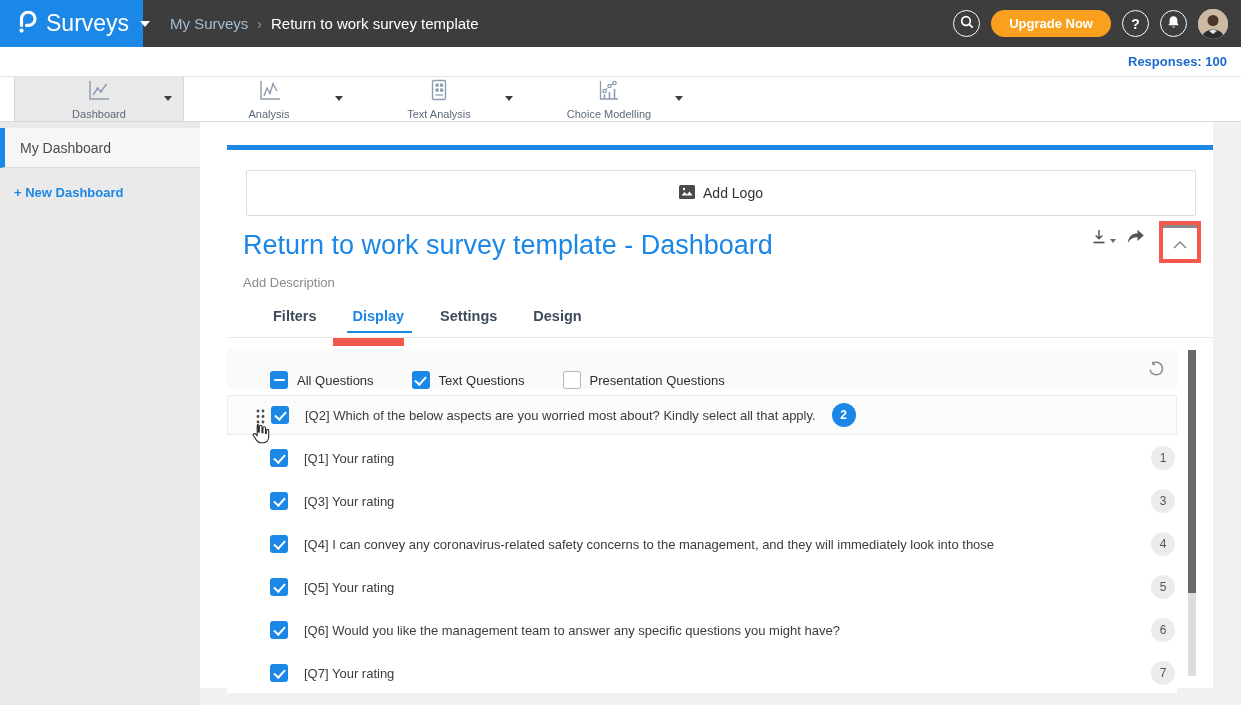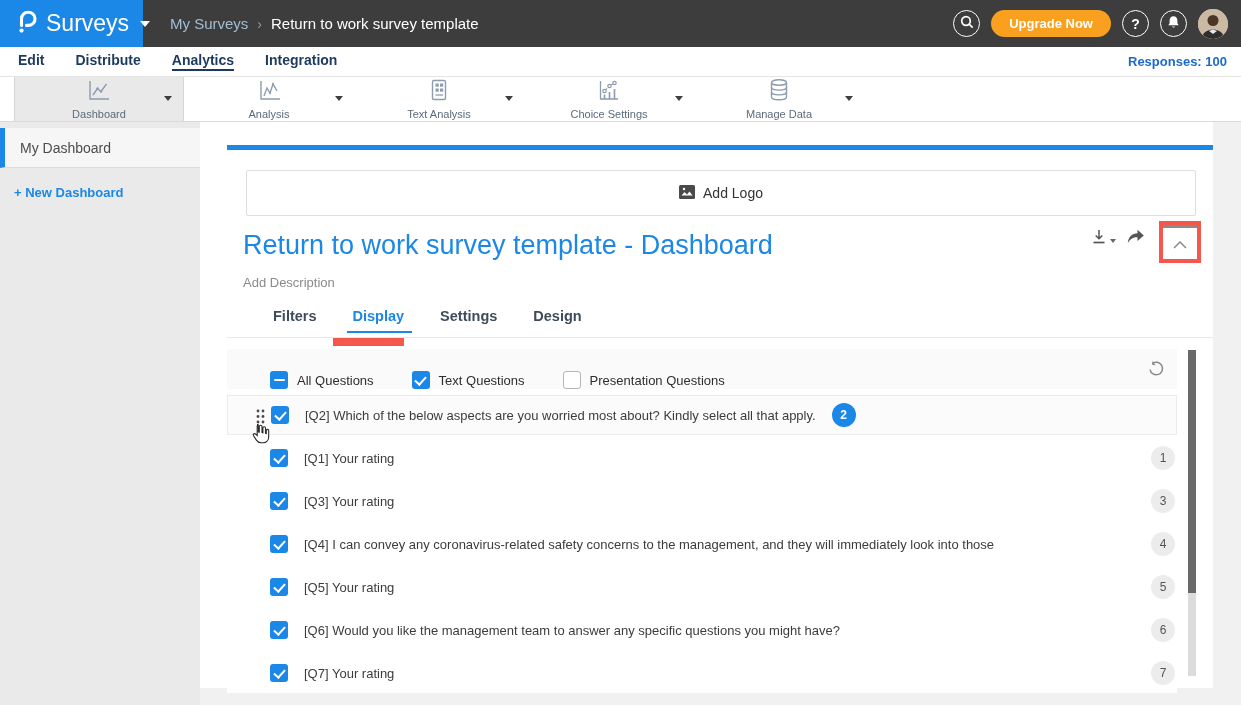--- a/index.html
+++ b/index.html
@@ -132,26 +132,20 @@
             <rect width="30" height="30" fill="#cbb9a4"></rect>
             <circle cx="15" cy="11.5" r="5.5" fill="#4a3526"></circle>
             <path d="M4 30c0-6 5-9.5 11-9.5S26 24 26 30z" fill="#2e2e2e"></path>
             <path d="M11 22l4 3 4-3-4-1.5z" fill="#e8e8e8"></path>
           </svg>
       </div>
     </div>
   </div>
 
   <div class="subnav">
-    <div class="subnav-items">
-      <span class="subnav-item">Edit</span>
-      <span class="subnav-item">Distribute</span>
-      <span class="subnav-item active">Analytics</span>
-      <span class="subnav-item">Integration</span>
-    </div>
     <span class="responses">Responses: 100</span>
   </div>
 
   <div class="toolbar">
     <div class="tool-cell active">
       <div class="tool-inner">
         <span>
           <svg width="27" height="25" viewBox="0 0 27 25">
               <path d="M5 3v18h19" stroke="#8d9cae" stroke-width="1.4" fill="none"></path>
               <path d="M8 17l4.5-6.5 3.5 3 5.5-7.5" stroke="#8d9cae" stroke-width="1.4" fill="none"></path>
@@ -198,34 +192,21 @@
         <span>
           <svg width="25" height="25" viewBox="0 0 25 25">
               <path d="M4.5 3v18h17.5" stroke="#8d9cae" stroke-width="1.3" fill="none"></path>
               <circle cx="8.5" cy="13" r="1.7" fill="none" stroke="#8d9cae" stroke-width="1.2"></circle>
               <circle cx="13.5" cy="8" r="1.7" fill="none" stroke="#8d9cae" stroke-width="1.2"></circle>
               <circle cx="18.5" cy="5" r="1.7" fill="none" stroke="#8d9cae" stroke-width="1.2"></circle>
               <path d="M9.7 11.8l2.6-2.6M15 7l2-1" stroke="#8d9cae" stroke-width="1.1" stroke-dasharray="2 1.6"></path>
               <path d="M8.5 21v-4.5M13.5 21v-7M18.5 21v-10" stroke="#8d9cae" stroke-width="1.6"></path>
             </svg>
         </span>
-        <span class="tool-label">Choice Settings</span>
-      </div>
-      <span class="tool-caret"></span>
-    </div>
-    <div class="tool-cell">
-      <div class="tool-inner">
-        <span>
-          <svg width="22" height="25" viewBox="0 0 22 25">
-              <ellipse cx="11" cy="4.5" rx="7.5" ry="2.8" stroke="#8d9cae" fill="none" stroke-width="1.4"></ellipse>
-              <path d="M3.5 4.5v14.5c0 1.6 3.4 2.8 7.5 2.8s7.5-1.2 7.5-2.8V4.5" stroke="#8d9cae" fill="none" stroke-width="1.4"></path>
-              <path d="M3.5 9.3c0 1.6 3.4 2.8 7.5 2.8s7.5-1.2 7.5-2.8M3.5 14.1c0 1.6 3.4 2.8 7.5 2.8s7.5-1.2 7.5-2.8" stroke="#8d9cae" fill="none" stroke-width="1.4"></path>
-            </svg>
-        </span>
-        <span class="tool-label">Manage Data</span>
+        <span class="tool-label">Choice Modelling</span>
       </div>
       <span class="tool-caret"></span>
     </div>
   </div>
 
   <div class="sidebar">
     <div class="sb-item">My Dashboard</div>
     <div class="sb-new">+ New Dashboard</div>
   </div>
 

